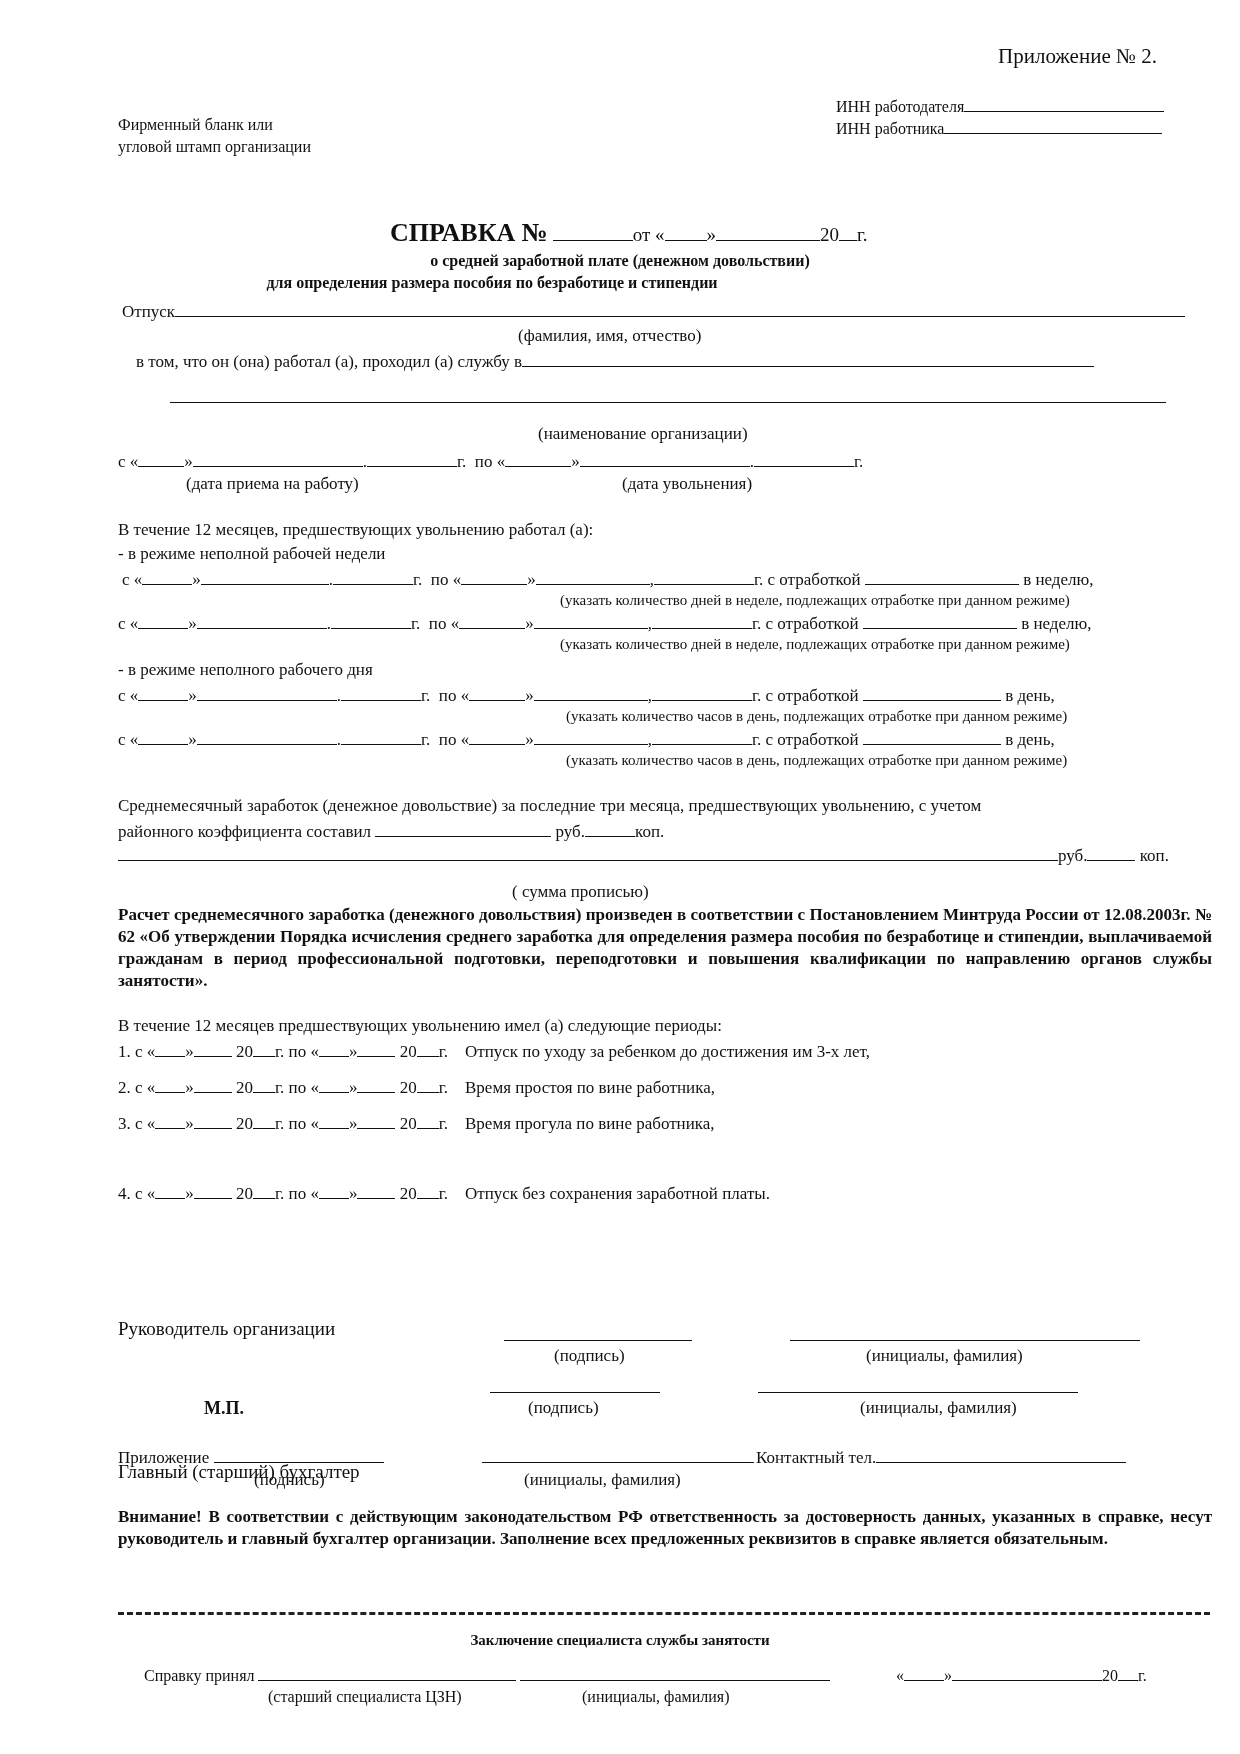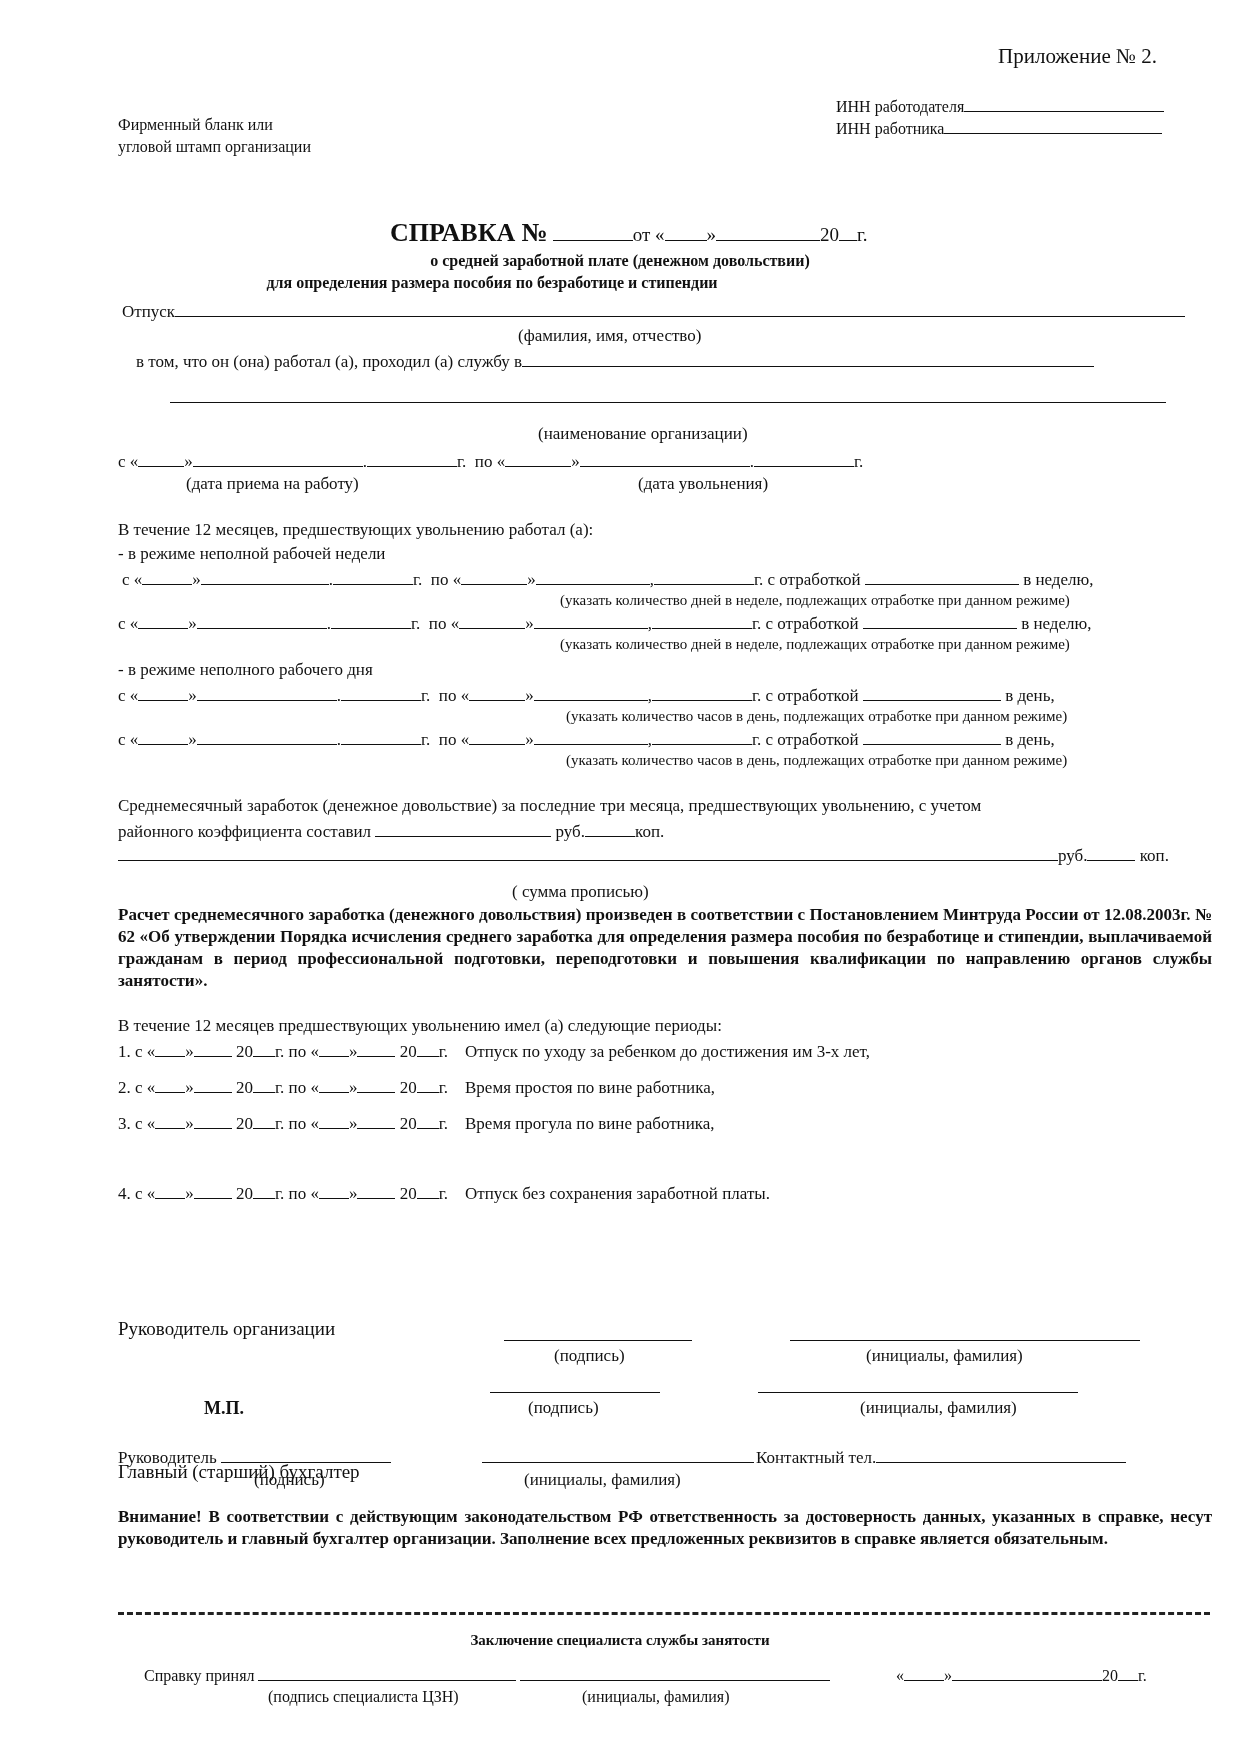--- a/index.html
+++ b/index.html
@@ -42,21 +42,21 @@
 <div class="abs t17" style="left:518px;top:326px;">(фамилия, имя, отчество)</div>
 <div class="abs t17" style="left:136px;top:350px;">
   <span>в том, что он (она) работал (а), проходил (а) службу в</span><span class="line" style="width:572px;"></span>
 </div>
 <div class="abs" style="left:170px;top:402px;width:996px;border-bottom:1px solid #111;"></div>
 <div class="abs t17" style="left:538px;top:424px;">(наименование организации)</div>
 <div class="abs t17" style="left:118px;top:450px;">
   <span>с «</span><span class="line" style="width:46px;"></span><span>»</span><span class="line" style="width:170px;"></span>.<span class="line" style="width:90px;"></span><span>г.</span>&nbsp;&nbsp;<span>по «</span><span class="line" style="width:66px;"></span><span>»</span><span class="line" style="width:170px;"></span>.<span class="line" style="width:100px;"></span><span>г.</span>
 </div>
 <div class="abs t17" style="left:186px;top:474px;">(дата приема на работу)</div>
-<div class="abs t17" style="left:622px;top:474px;margin-left:16px;">(дата увольнения)</div>
+<div class="abs t17" style="left:622px;top:474px;">(дата увольнения)</div>
 
 <div class="abs t17" style="left:118px;top:520px;">В течение 12 месяцев, предшествующих увольнению работал (а):</div>
 <div class="abs t17" style="left:118px;top:544px;">- в режиме неполной  рабочей недели</div>
 
 <div class="abs t17" style="left:122px;top:568px;">
   с «<span class="line" style="width:50px;"></span>»<span class="line" style="width:128px;"></span>.<span class="line" style="width:80px;"></span>г.&nbsp; по «<span class="line" style="width:66px;"></span>»<span class="line" style="width:114px;"></span>,<span class="line" style="width:100px;"></span><span>г. с отработкой</span> <span class="line" style="width:154px;"></span> <span>в неделю,</span>
 </div>
 <div class="abs t15" style="left:560px;top:592px;">(указать количество дней в неделе, подлежащих отработке при данном режиме)</div>
 
 <div class="abs t17" style="left:118px;top:612px;">
@@ -111,34 +111,34 @@
 <div class="abs t17" style="left:866px;top:1346px;">(инициалы, фамилия)</div>
 
 <div class="abs t19" style="left:118px;top:1441px;margin-top:20px;">Главный (старший) бухгалтер</div>
 <div class="abs" style="left:490px;top:1392px;width:170px;border-bottom:1px solid #111;"></div>
 <div class="abs" style="left:758px;top:1392px;width:320px;border-bottom:1px solid #111;"></div>
 <div class="abs b t18" style="left:204px;top:1398px;">М.П.</div>
 <div class="abs t17" style="left:528px;top:1398px;">(подпись)</div>
 <div class="abs t17" style="left:860px;top:1398px;">(инициалы, фамилия)</div>
 
 <div class="abs t17" style="left:118px;top:1446px;">
-  <span>Руководитель</span> <span class="line" style="width:170px;"></span>
+  <span>Приложение</span> <span class="line" style="width:170px;"></span>
 </div>
 <div class="abs" style="left:482px;top:1462px;width:272px;border-bottom:1px solid #111;"></div>
 <div class="abs t17" style="left:756px;top:1446px;">
   <span>Контактный тел.</span><span class="line" style="width:250px;"></span>
 </div>
 <div class="abs t17" style="left:254px;top:1470px;">(подпись)</div>
 <div class="abs t17" style="left:524px;top:1470px;">(инициалы, фамилия)</div>
 
 <div class="para" style="top:1494px;margin-top:12px;">Внимание! В соответствии с действующим законодательством РФ ответственность за достоверность данных, указанных в справке, несут руководитель и главный бухгалтер организации.   Заполнение всех предложенных реквизитов в справке является обязательным.</div>
 
 <div class="dash"></div>
 
 <div class="abs b t15" style="left:0;width:1240px;top:1632px;text-align:center;">Заключение специалиста службы занятости</div>
 <div class="abs t16" style="left:144px;top:1664px;">
   <span>Справку принял</span> <span class="line" style="width:258px;"></span> <span class="line" style="width:310px;"></span>
 </div>
 <div class="abs t16" style="left:896px;top:1664px;">
   <span>«</span><span class="line" style="width:40px;"></span><span>»</span><span class="line" style="width:150px;"></span><span>20</span><span class="line" style="width:20px;"></span><span>г.</span>
 </div>
-<div class="abs t16" style="left:268px;top:1688px;">(подпись специалиста ЦЗН)</div>
+<div class="abs t16" style="left:268px;top:1688px;">(старший специалиста ЦЗН)</div>
 <div class="abs t16" style="left:582px;top:1688px;">(инициалы, фамилия)</div>
 
 </body></html>

